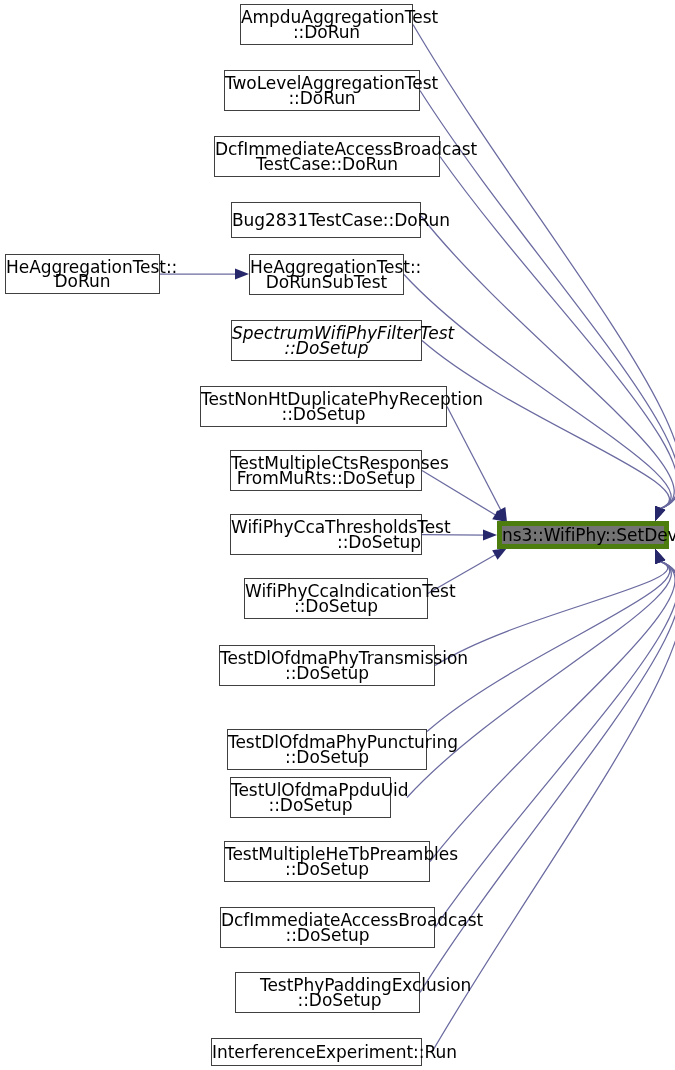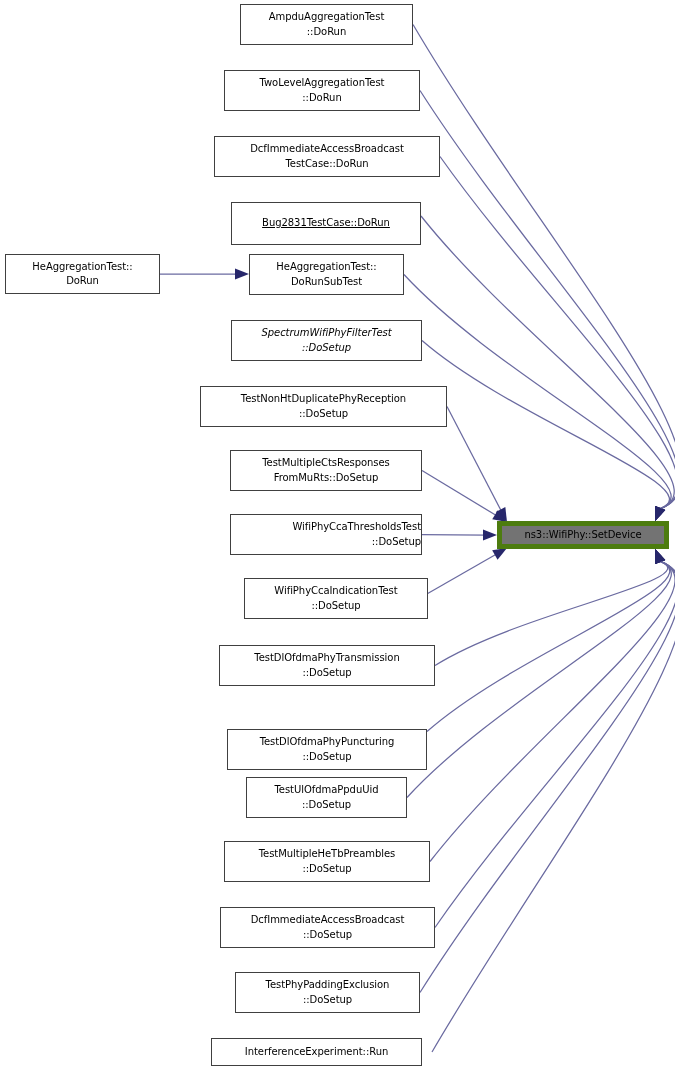--- a/index.html
+++ b/index.html
@@ -27,21 +27,21 @@
   }
   .node {
     position: absolute;
     box-sizing: border-box;
     border: 1px solid #404040;
     background: #ffffff;
     display: flex;
     align-items: center;
     justify-content: center;
     text-align: center;
-    font-size: 10px;
+    font-size: 17px;
     line-height: 14.5px;
     color: #000000;
     letter-spacing: -0.05px;
     white-space: pre-line;
     z-index: 3;
   }
   .node.target {
     background: #737373;
     border: 5px solid #4d7c0f;
   }
@@ -96,40 +96,40 @@
   <div id="node-layer">
       <div class="node target" style="left: 497px; top: 521px; width: 172px; height: 28px;"><span class="node-label">ns3::WifiPhy::SetDevice</span></div>
       <div class="node" style="left: 5px; top: 254px; width: 155px; height: 40px;"><span class="node-label">HeAggregationTest::
 DoRun</span></div>
       <div class="node" style="left: 240px; top: 4px; width: 173px; height: 41px;"><span class="node-label">AmpduAggregationTest
 ::DoRun</span></div>
       <div class="node" style="left: 224px; top: 70px; width: 196px; height: 41px;"><span class="node-label">TwoLevelAggregationTest
 ::DoRun</span></div>
       <div class="node" style="left: 214px; top: 136px; width: 226px; height: 41px;"><span class="node-label">DcfImmediateAccessBroadcast
 TestCase::DoRun</span></div>
-      <div class="node" style="left: 231px; top: 202px; width: 190px; height: 43px; text-decoration: underline;"><span class="node-label">Bug2831TestCase::DoRun</span></div>
+      <div class="node" style="left: 231px; top: 202px; width: 190px; height: 36px;"><span class="node-label">Bug2831TestCase::DoRun</span></div>
       <div class="node" style="left: 249px; top: 254px; width: 155px; height: 41px;"><span class="node-label">HeAggregationTest::
 DoRunSubTest</span></div>
       <div class="node" style="left: 231px; top: 320px; width: 191px; height: 41px; font-style: italic;"><span class="node-label">SpectrumWifiPhyFilterTest
 ::DoSetup</span></div>
       <div class="node" style="left: 200px; top: 386px; width: 247px; height: 41px;"><span class="node-label">TestNonHtDuplicatePhyReception
 ::DoSetup</span></div>
       <div class="node" style="left: 230px; top: 450px; width: 192px; height: 41px;"><span class="node-label">TestMultipleCtsResponses
 FromMuRts::DoSetup</span></div>
       <div class="node" style="left: 230px; top: 514px; width: 192px; height: 41px; text-align: right;"><span class="node-label">WifiPhyCcaThresholdsTest
 ::DoSetup</span></div>
       <div class="node" style="left: 244px; top: 578px; width: 184px; height: 41px;"><span class="node-label">WifiPhyCcaIndicationTest
 ::DoSetup</span></div>
       <div class="node" style="left: 219px; top: 645px; width: 216px; height: 41px;"><span class="node-label">TestDlOfdmaPhyTransmission
 ::DoSetup</span></div>
       <div class="node" style="left: 227px; top: 729px; width: 200px; height: 41px;"><span class="node-label">TestDlOfdmaPhyPuncturing
 ::DoSetup</span></div>
-      <div class="node" style="left: 246px; top: 777px; width: 161px; height: 41px;"><span class="node-label">TestUlOfdmaPpduUid
+      <div class="node" style="left: 230px; top: 777px; width: 161px; height: 41px;"><span class="node-label">TestUlOfdmaPpduUid
 ::DoSetup</span></div>
       <div class="node" style="left: 224px; top: 841px; width: 206px; height: 41px;"><span class="node-label">TestMultipleHeTbPreambles
 ::DoSetup</span></div>
       <div class="node" style="left: 220px; top: 907px; width: 215px; height: 41px;"><span class="node-label">DcfImmediateAccessBroadcast
 ::DoSetup</span></div>
-      <div class="node" style="left: 235px; top: 972px; width: 185px; height: 41px;"><span class="node-label">TestPhyPaddingExclusion
+      <div class="node" style="left: 235px; top: 972px; width: 185px; height: 41px; padding-left: 24px;"><span class="node-label">TestPhyPaddingExclusion
 ::DoSetup</span></div>
       <div class="node" style="left: 211px; top: 1038px; width: 211px; height: 28px;"><span class="node-label">InterferenceExperiment::Run</span></div>
     </div>
 </div>
 
 </body></html>

